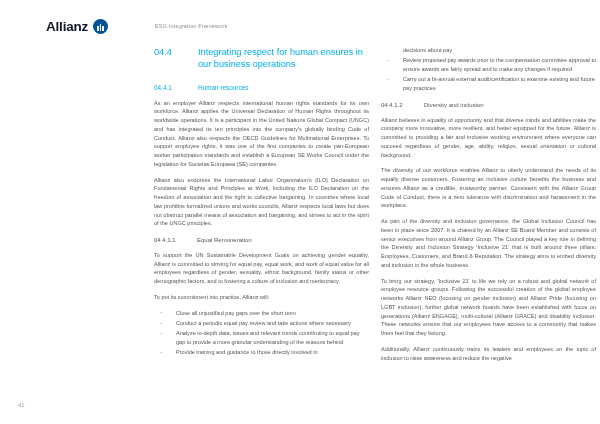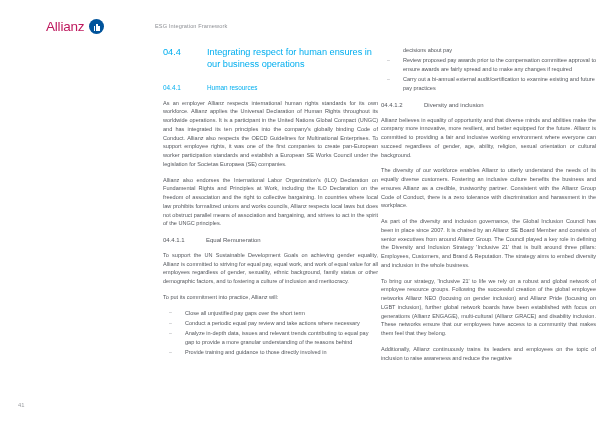--- a/index.html
+++ b/index.html
@@ -23,22 +23,22 @@
   .logo {
     position: absolute;
     left: 46px;
     top: 19px;
     display: flex;
     align-items: center;
     gap: 5px;
   }
   .logo-word {
     font-size: 13.5px;
-    font-weight: normal;
-    color: #be185d;
+    font-weight: bold;
+    color: #0f172a;
     letter-spacing: -0.2px;
     line-height: 1;
     font-family: "Liberation Sans", sans-serif;
   }
   .logo-mark {
     width: 15px;
     height: 15px;
     border-radius: 50%;
     background: #00539B;
     position: relative;
@@ -75,21 +75,21 @@
   
   .col {
     position: absolute;
     top: 46px;
     width: 215px;
     font-size: 5.55px;
     line-height: 1.58;
     color: #53565c;
     text-align: justify;
   }
-  .col-left  { left: 163px; }
+  .col-left  { left: 154px; }
   .col-right { left: 381px; }
 
   h2.sec {
     margin: 0 0 14px 0;
     font-size: 9.2px;
     font-weight: normal;
     color: #00AEEF;
     line-height: 1.32;
     display: flex;
     gap: 8px;

